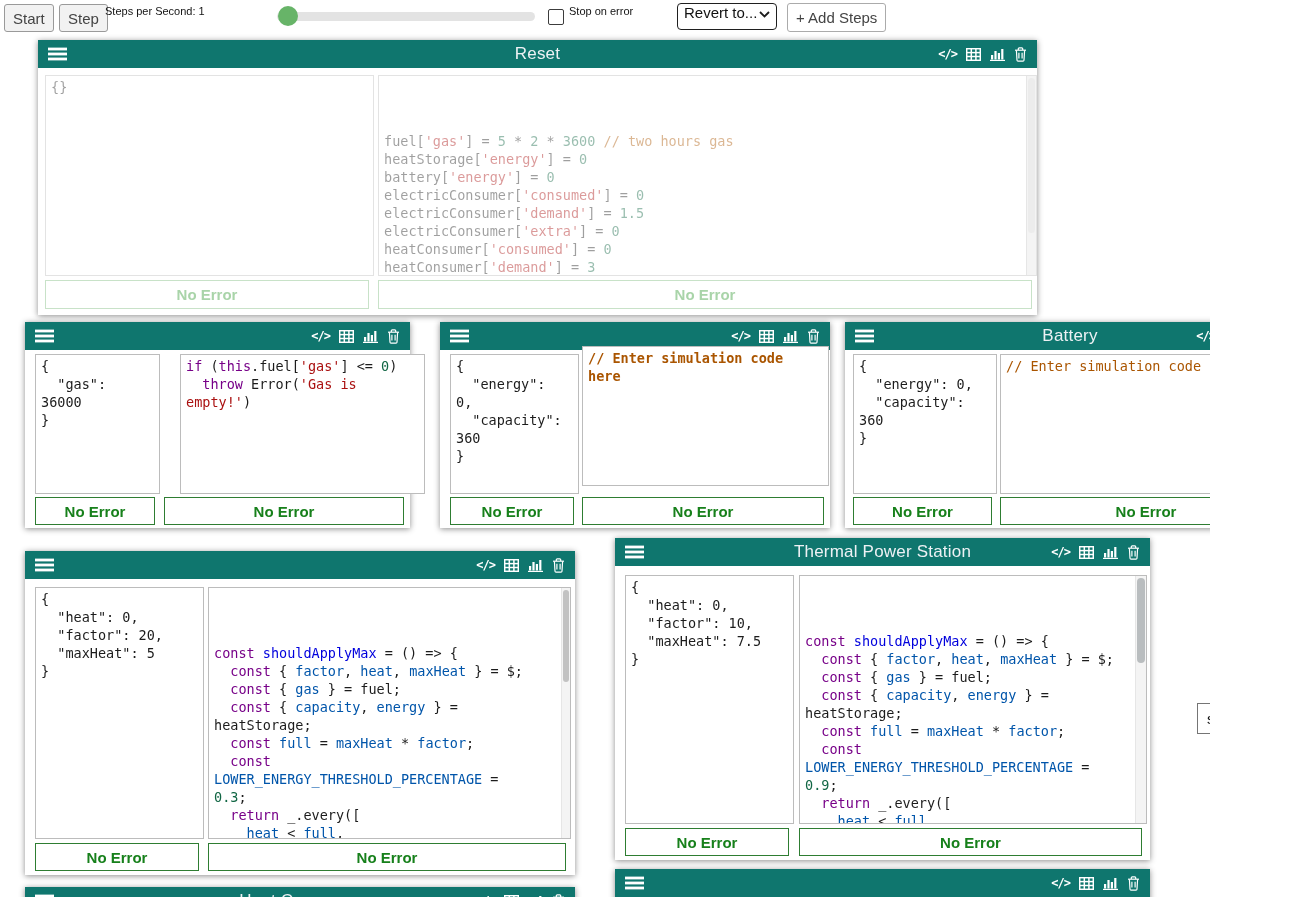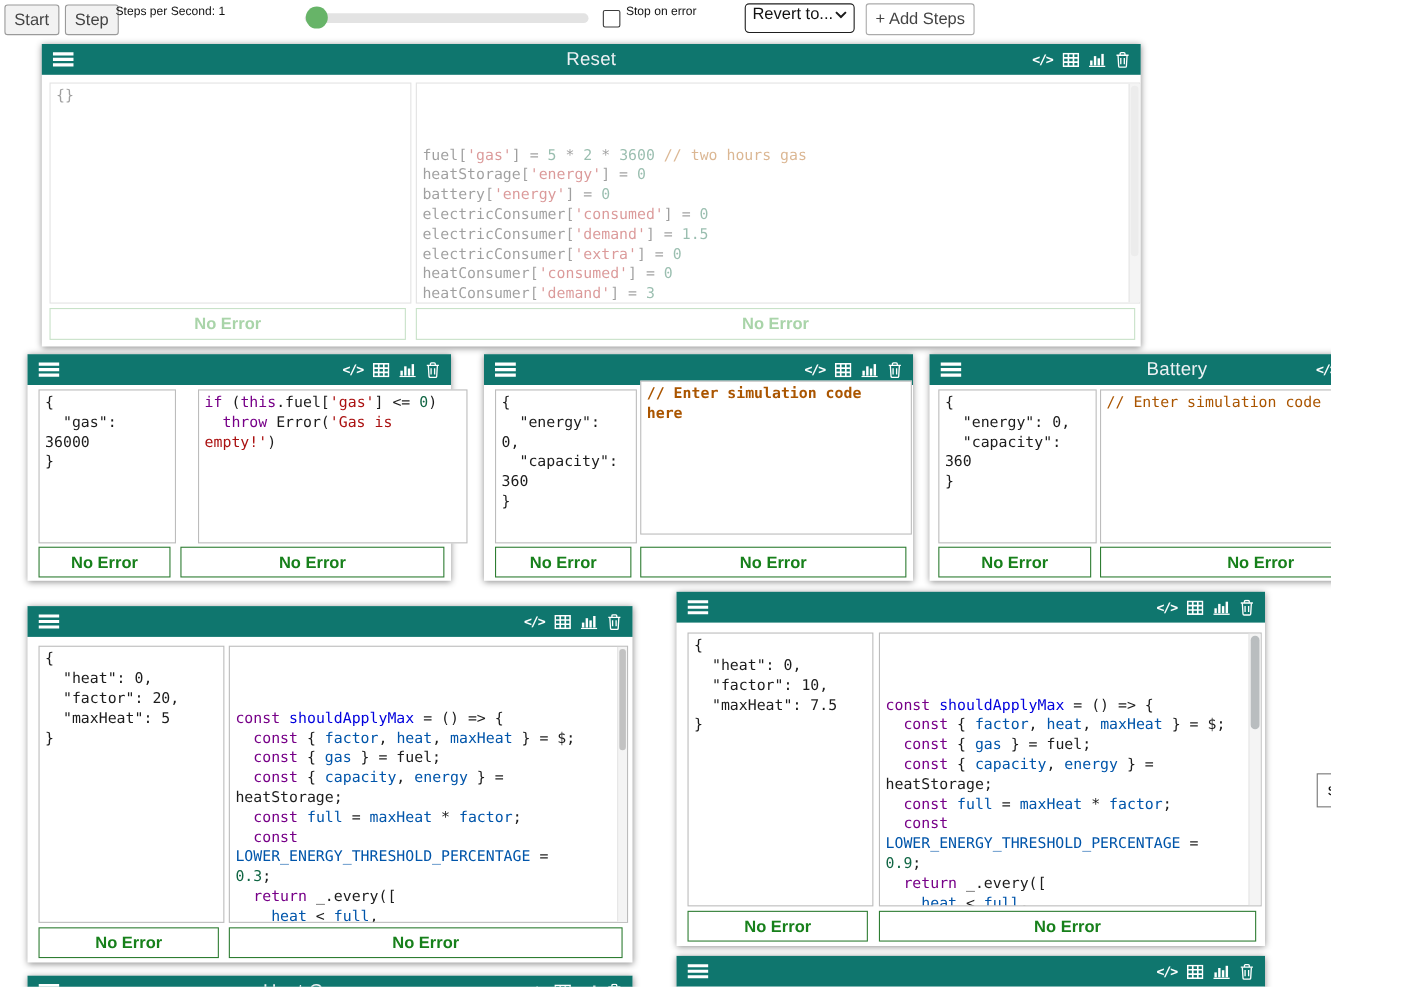--- a/index.html
+++ b/index.html
@@ -371,20 +371,21 @@
 
   <div class="cell" id="cell-tps">
     <div class="cell-header">
       <span class="burger">
         <svg width="19" height="14" viewBox="0 0 19 14" stroke="#fff" stroke-width="2.8">
             <line x1="0" y1="2" x2="19" y2="2"></line>
             <line x1="0" y1="7" x2="19" y2="7"></line>
             <line x1="0" y1="12" x2="19" y2="12"></line>
           </svg>
       </span>
+      <span class="cell-title">Thermal Power Station</span>
       <span class="hdr-icons">
         <span class="hicon code-glyph">&lt;/&gt;</span>
         <span class="hicon">
           <svg width="15" height="13" viewBox="0 0 15 13" fill="none" stroke="#fff" stroke-width="1.5">
               <rect x="0.7" y="0.7" width="13.6" height="11.6"></rect>
               <line x1="0.7" y1="4.6" x2="14.3" y2="4.6"></line>
               <line x1="0.7" y1="8.5" x2="14.3" y2="8.5"></line>
               <line x1="5.3" y1="0.7" x2="5.3" y2="12.3"></line>
               <line x1="9.9" y1="0.7" x2="9.9" y2="12.3"></line>
             </svg>

